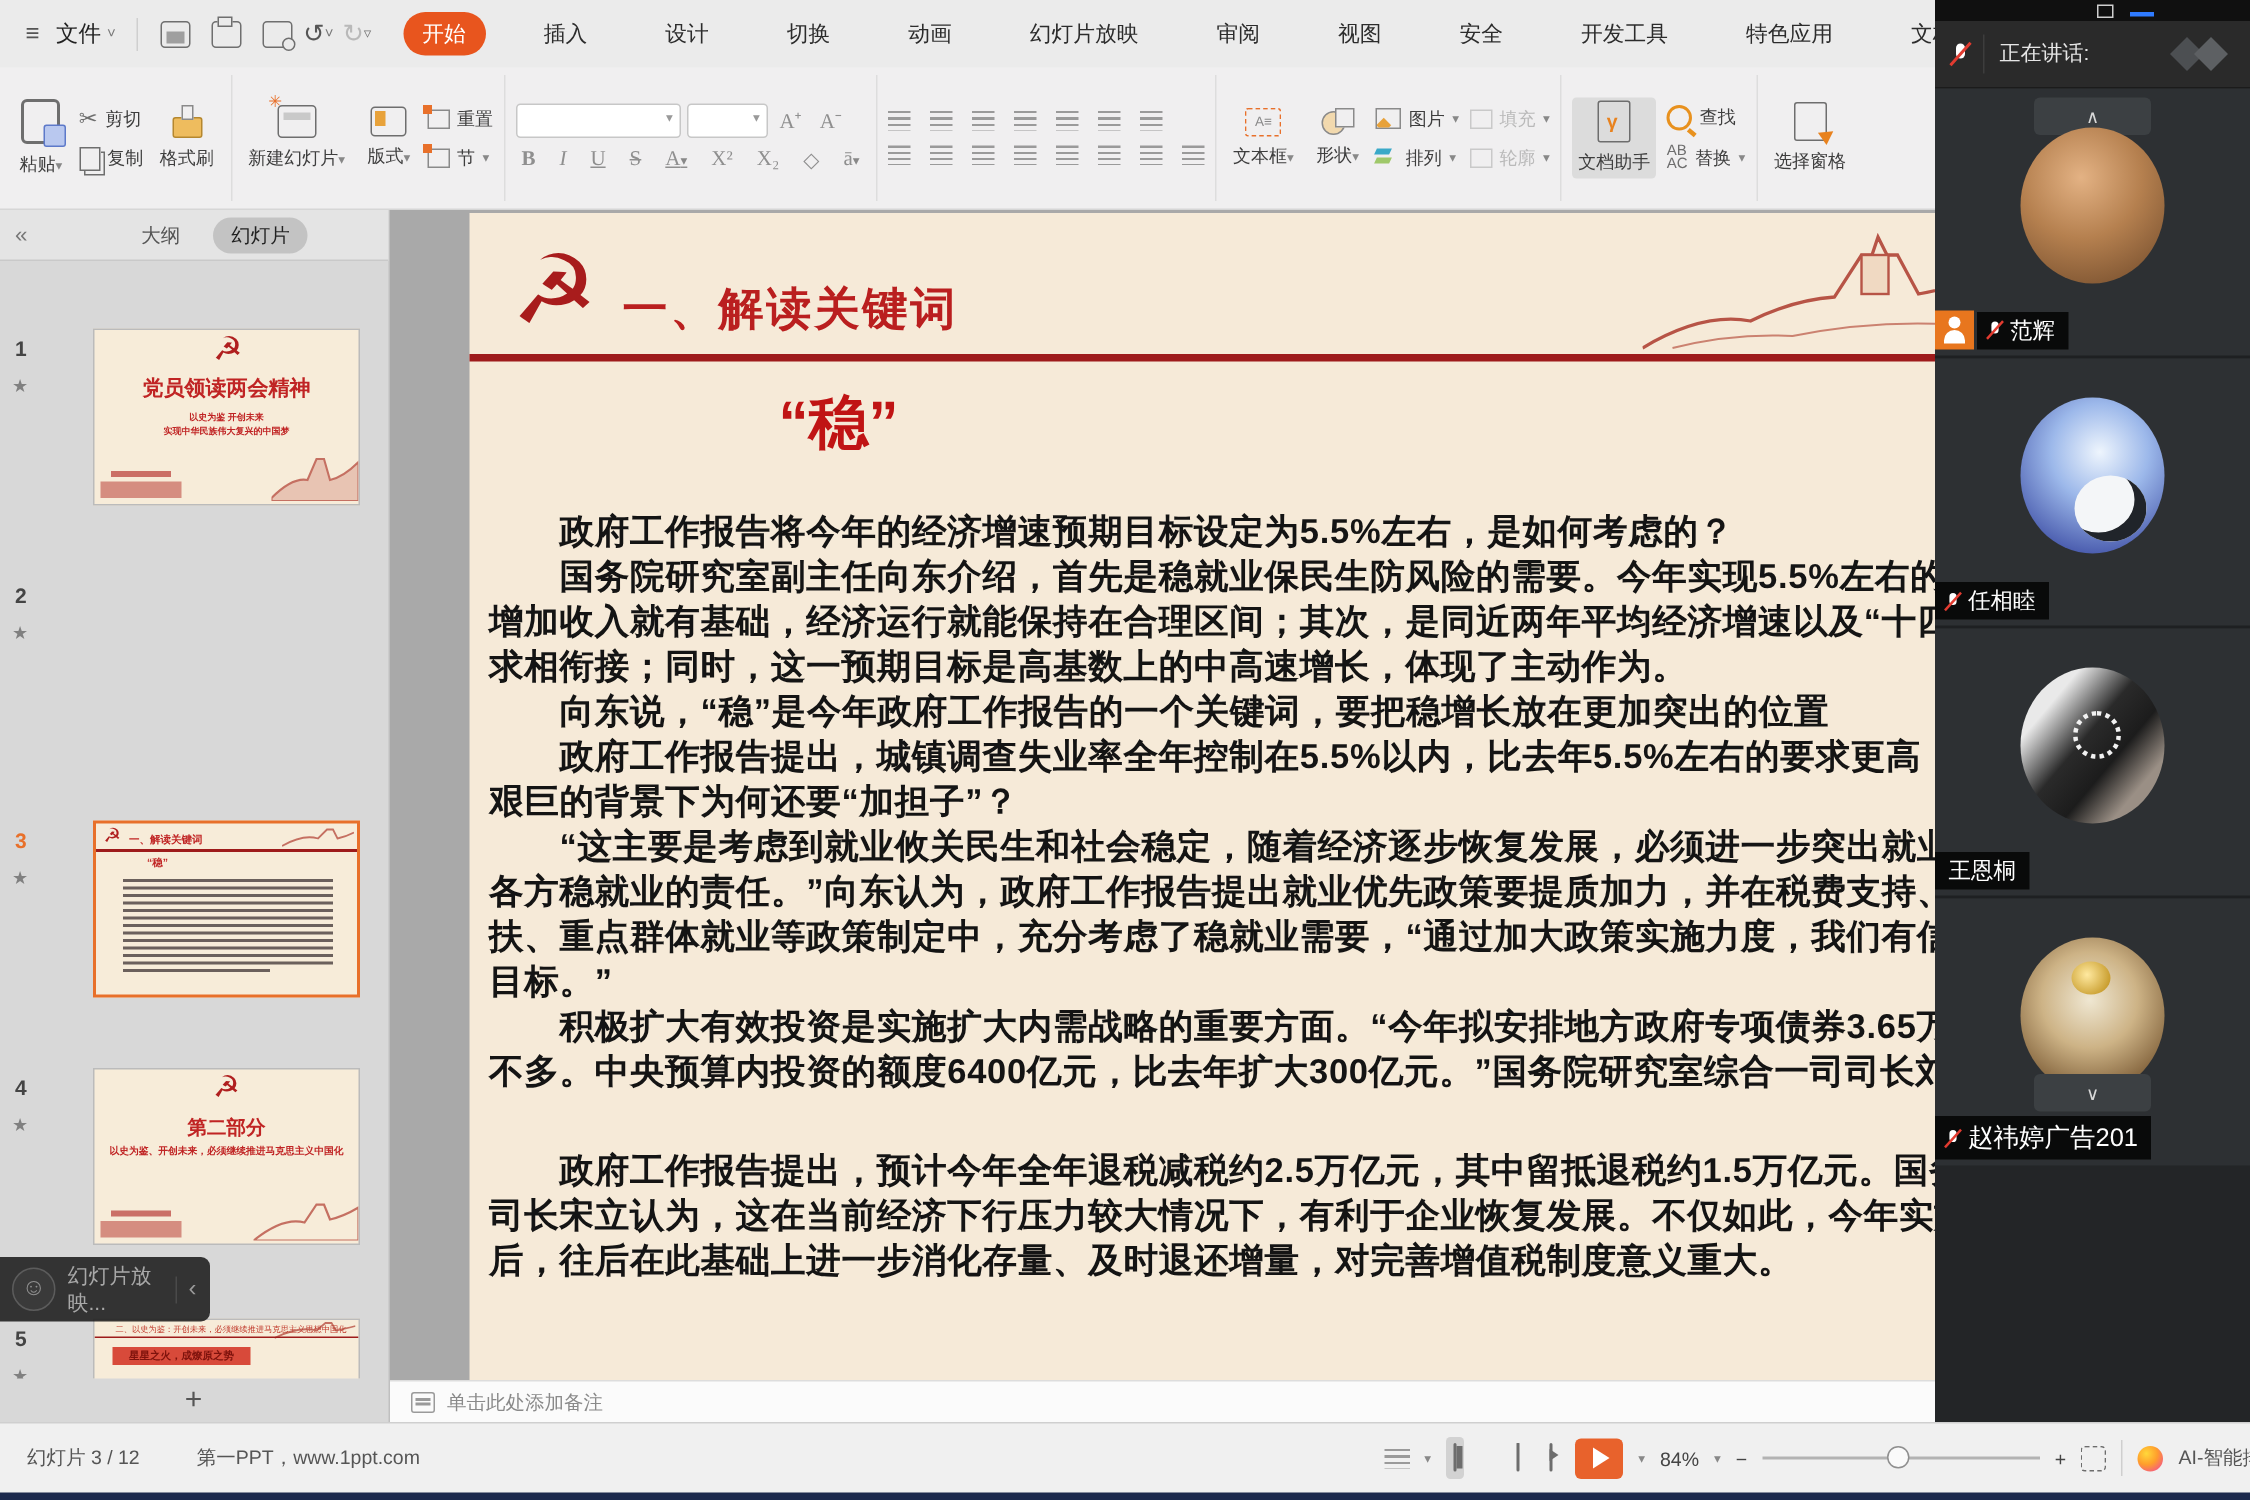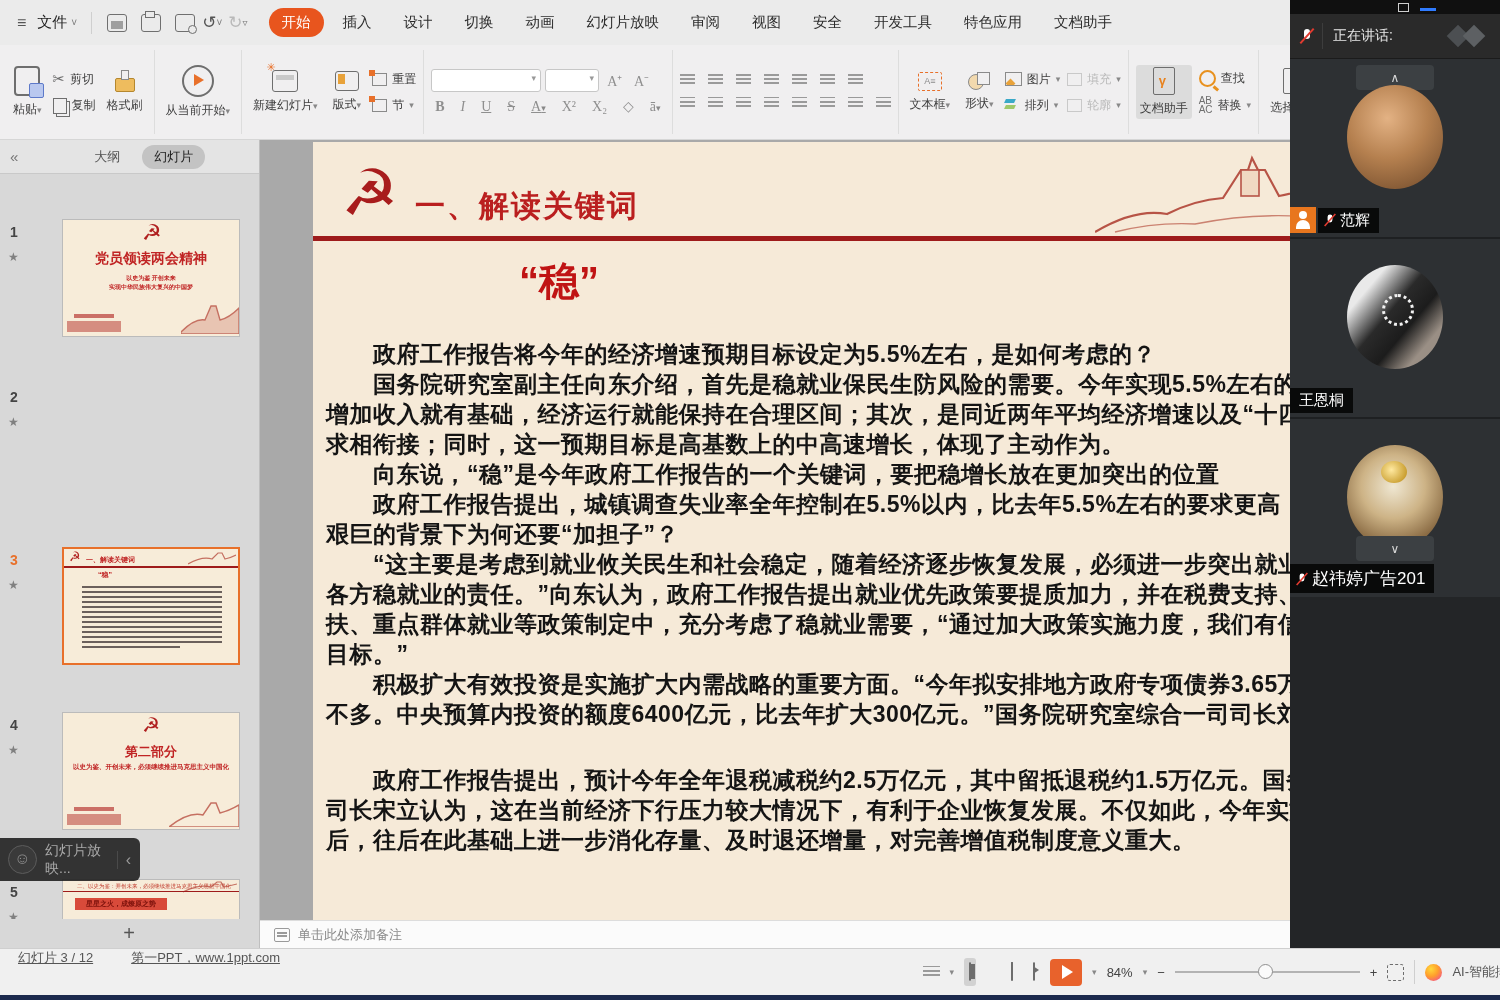--- a/index.html
+++ b/index.html
@@ -11,21 +11,21 @@
   .tb-ic{font-size:16px;color:#555;margin:0 7px;cursor:default;}
   .tb-menu{font-size:15px;color:#222;margin:0 4px;}
   .tb-caret{font-size:10px;color:#777;margin-right:6px;}
   .tb-div{width:1px;height:22px;background:#cfcfcf;margin:0 8px;}
   .qico{width:18px;height:16px;border:1.6px solid #6f6f6f;border-radius:3px;margin:0 7px;position:relative;}
   .qico.save::after{content:"";position:absolute;left:3px;top:6px;right:3px;bottom:2px;background:#9f9f9f;}
   .qico.print::after{content:"";position:absolute;left:3px;top:-4px;width:8px;height:5px;border:1.6px solid #6f6f6f;background:#ebebeb;}
   .qico.preview::after{content:"";position:absolute;right:-3px;bottom:-3px;width:7px;height:7px;border:1.6px solid #6f6f6f;border-radius:50%;background:#ebebeb;}
   .undo{font-size:17px;color:#555;}
   .redo{font-size:17px;color:#b9b9b9;}
-  .tabs{display:flex;align-items:center;margin-left:12px;}
+  .tabs{display:flex;align-items:center;margin-left:12px;gap:20px;}
   .tab{font-size:14.5px;color:#2c2c2c;padding:5px 13px;border-radius:15px;margin:0 3px;white-space:nowrap;}
   .tab.active{background:#e8551e;color:#fff;}
   
   .ribbon{position:absolute;left:0;top:45px;width:1500px;height:95px;background:#f0eff0;
           border-bottom:1px solid #d6d6d6;display:flex;align-items:stretch;box-sizing:border-box;padding:5px 2px;}
   .rg{display:flex;align-items:center;padding:0 7px;border-right:1px solid #ddd;gap:7px;}
   .rbig{display:flex;flex-direction:column;align-items:center;justify-content:center;gap:5px;
         font-size:12px;color:#3e3e3e;padding:2px 4px;border-radius:3px;white-space:nowrap;}
   .rcol{display:flex;flex-direction:column;justify-content:center;gap:9px;}
   .rsm{display:flex;align-items:center;gap:5px;font-size:12px;color:#3e3e3e;white-space:nowrap;}
@@ -102,21 +102,21 @@
   .sl-body{position:absolute;left:13px;top:197px;width:1059px;}
   .bline{font-size:23px;line-height:30px;height:30px;white-space:nowrap;color:#141414;font-weight:600;letter-spacing:.5px;}
   .bline.blank{height:36px;}
   
   .notesbar{position:absolute;left:260px;top:920px;width:1030px;height:28px;background:#fbfbfb;border-top:1px solid #ddd;display:flex;align-items:center;}
   .notes-ic{width:14px;height:12px;border:1.5px solid #9a9a9a;border-radius:2px;margin:0 8px 0 14px;position:relative;}
   .notes-ic::after{content:"";position:absolute;left:2px;top:3px;right:2px;height:1.5px;background:#9a9a9a;box-shadow:0 3px 0 #9a9a9a;}
   .notes-txt{font-size:13px;color:#8a8a8a;}
   .addbtn{position:absolute;left:0;top:778px;width:258px;height:30px;display:flex;align-items:center;justify-content:center;font-size:20px;color:#555;}
   .statusbar{position:absolute;left:0;top:948px;width:1500px;height:47px;background:#f0f0f0;border-top:1px solid #cfcfcf;box-sizing:border-box;}
-  .st-left{position:absolute;left:18px;top:0;height:100%;display:flex;align-items:flex-start;gap:38px;font-size:13px;color:#555;text-decoration:underline;}
+  .st-left{position:absolute;left:18px;top:0;height:100%;display:flex;align-items:center;gap:38px;font-size:13px;color:#555;}
   .st-right{position:absolute;right:-8px;top:0;height:100%;display:flex;align-items:center;gap:10px;}
   .vico{width:18px;height:15px;border:1.7px solid #6d6d6d;border-radius:2px;position:relative;}
   .vico.normal::after{content:"";position:absolute;left:1px;top:1px;width:4px;bottom:1px;background:#6d6d6d;}
   .vico.grid{border:none;width:16px;height:15px;background:
      linear-gradient(#6d6d6d,#6d6d6d) 0 0/6px 6px no-repeat,linear-gradient(#6d6d6d,#6d6d6d) 10px 0/6px 6px no-repeat,
      linear-gradient(#6d6d6d,#6d6d6d) 0 9px/6px 6px no-repeat,linear-gradient(#6d6d6d,#6d6d6d) 10px 9px/6px 6px no-repeat;}
   .vico.book{border-radius:2px 2px 6px 6px;}
   .vico.cam::after{content:"";position:absolute;right:-5px;top:3px;border-left:6px solid #6d6d6d;border-top:4px solid transparent;border-bottom:4px solid transparent;}
   .vwrap{padding:5px;border-radius:3px;}
   .vwrap.act{background:#d2d2d2;}
@@ -220,26 +220,20 @@
           <span>复制</span>
           </div>
       </div>
       <div class="rbig">
         <span class="i-brush"></span>
         <span>格式刷</span>
       </div>
     </div>
     <div class="rg">
       <div class="rbig">
-        <span class="i-play"></span>
-        <span><span>从当前开始</span><span class="car">▾</span></span>
-      </div>
-    </div>
-    <div class="rg">
-      <div class="rbig">
         <span class="i-newslide"></span>
         <span><span>新建幻灯片</span><span class="car">▾</span></span>
       </div>
       <div class="rbig">
         <span class="i-layout"></span>
         <span><span>版式</span><span class="car">▾</span></span>
       </div>
       <div class="rcol">
         <div class="rsm">
           <span class="i-sq or"></span>
@@ -524,20 +518,29 @@
       <div class="avatar av1"></div>
       <div class="namebar">
         <span class="badge"></span>
         <span class="nmlabel">
             <span class="mic"></span>
           <span>范辉</span>
           </span>
       </div>
     </div>
 
+    <div class="tile">
+      <div class="avatar av2"></div>
+      <div class="namebar">
+          <span class="nmlabel">
+            <span class="mic"></span>
+        <span>任相睦</span>
+          </span>
+        </div>
+    </div>
 
 
     <div class="tile">
       <div class="avatar av4">
           <span class="spinner"></span>
         </div>
       <div class="namebar">
           <span class="nmlabel" style="padding-left:9px;">
         <span>王恩桐</span>
           </span>

